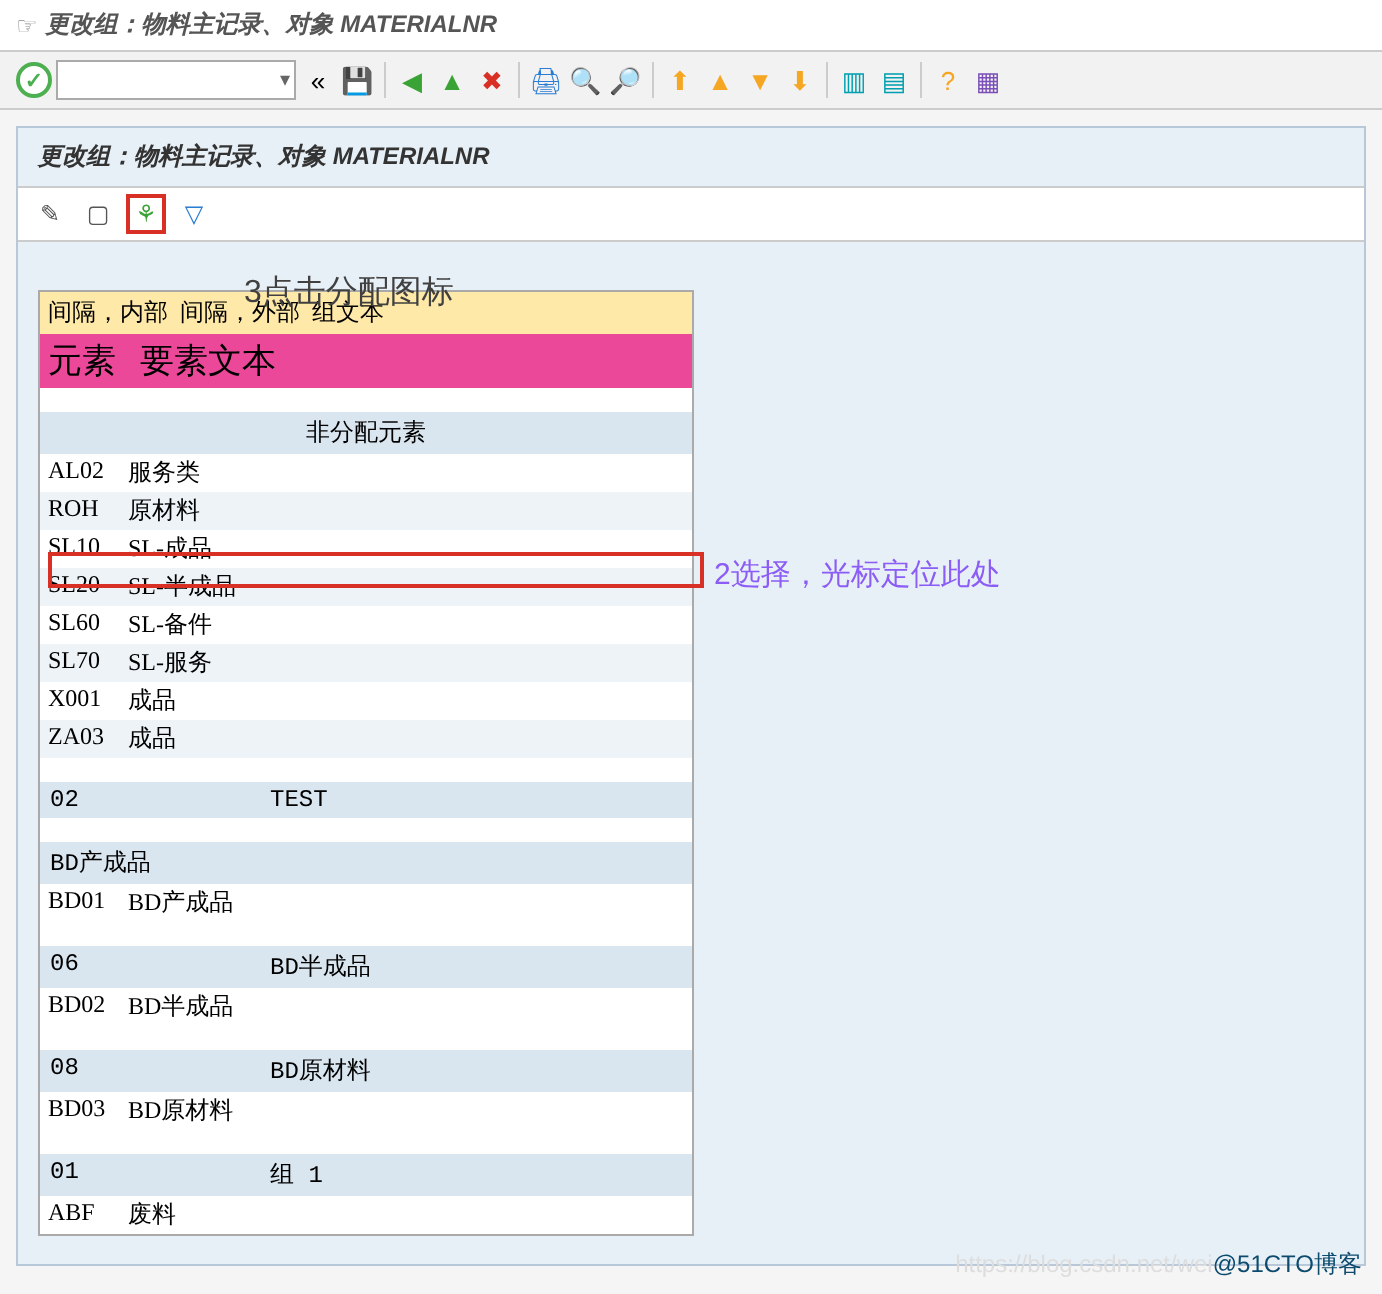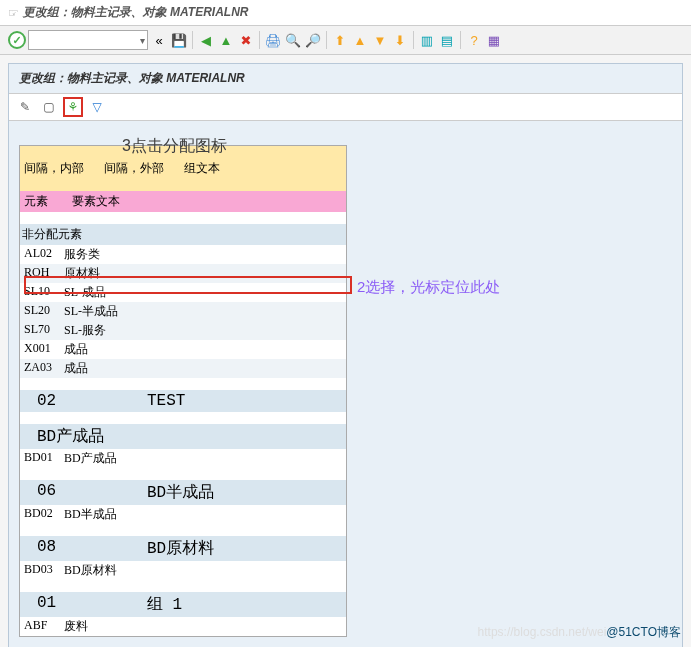--- a/index.html
+++ b/index.html
@@ -15,28 +15,28 @@
 .tbtn{width:18px;height:18px;display:flex;align-items:center;justify-content:center;font-size:13px;cursor:pointer}
 .blue{color:#2b7cd3}.green{color:#3aa335}.red{color:#d93025}.orange{color:#f5a623}.purple{color:#7b4fb8}.teal{color:#00a0b0}
 .content{padding:8px}
 .panel{background:#e8f0f7;border:1px solid #b8c8d8;padding:0 0 8px 0}
 .panel-title{font-style:italic;font-weight:bold;color:#333;padding:6px 10px}
 .panel-toolbar{background:#fff;padding:3px 6px;display:flex;align-items:center;gap:4px;border-top:1px solid #ccc;border-bottom:1px solid #ccc}
 .pbtn{width:20px;height:20px;display:flex;align-items:center;justify-content:center;cursor:pointer;color:#555}
 .hl-box{border:2px solid #d93025;padding:0 2px}
 .annotation1{color:#404040;font-size:16px;margin-left:4px;position:absolute;left:118px;top:136px}
 .table-wrap{margin:6px 10px;background:#fff;border:1px solid #aaa;width:328px}
-.hdrrow{background:#ffe9a8;padding:14px 4px;font-size:12px;display:flex;gap:20px}
-.hdrrow2{background:#f9a8d4;padding:2px 4px;font-size:12px;display:flex;gap:24px}
-.sect{background:#d9e6ef;padding:2px;font-size:12px}
+.hdrrow{background:#ffe9a8;padding:2px 4px;font-size:12px;display:flex;gap:6px}
+.hdrrow2{background:#ec4899;padding:2px 4px;font-size:17px;display:flex;gap:12px}
+.sect{background:#d9e6ef;text-align:center;padding:2px;font-size:12px}
 .row{padding:1px 4px;font-size:12px;font-family:Liberation Serif, serif;display:flex}
 .row.alt{background:#eef3f7}
 .row .c1{width:40px}
 .row .c2{flex:1}
-.grp-head{background:#d9e6ef;padding:2px 17px;font-size:16px;font-family:"Courier New",monospace;display:flex}
+.grp-head{background:#d9e6ef;padding:2px 5px;font-size:12px;font-family:"Courier New",monospace;display:flex}
 .grp-head .g1{width:110px}
 .grp-head .g2{flex:1}
 .sel-box{border:2px solid #d93025;position:absolute}
 .annotation2{color:#8b5cf6;font-size:15px;position:absolute;left:357px;top:278px}
 .watermark{position:absolute;right:10px;bottom:6px;color:#ddd;font-size:12px}
 .watermark .dark{color:#0c4a6e}
 </style>
 </head>
 <body>
 
@@ -106,20 +106,24 @@
             <span class="c2">原材料</span>
           </div>
           <div class="row">
             <span class="c1">SL10</span>
             <span class="c2">SL-成品</span>
           </div>
           <div class="row alt">
             <span class="c1">SL20</span>
             <span class="c2">SL-半成品</span>
           </div>
+          <div class="row">
+            <span class="c1">SL60</span>
+            <span class="c2">SL-备件</span>
+          </div>
           <div class="row alt">
             <span class="c1">SL70</span>
             <span class="c2">SL-服务</span>
           </div>
           <div class="row">
             <span class="c1">X001</span>
             <span class="c2">成品</span>
           </div>
           <div class="row alt">
             <span class="c1">ZA03</span>

